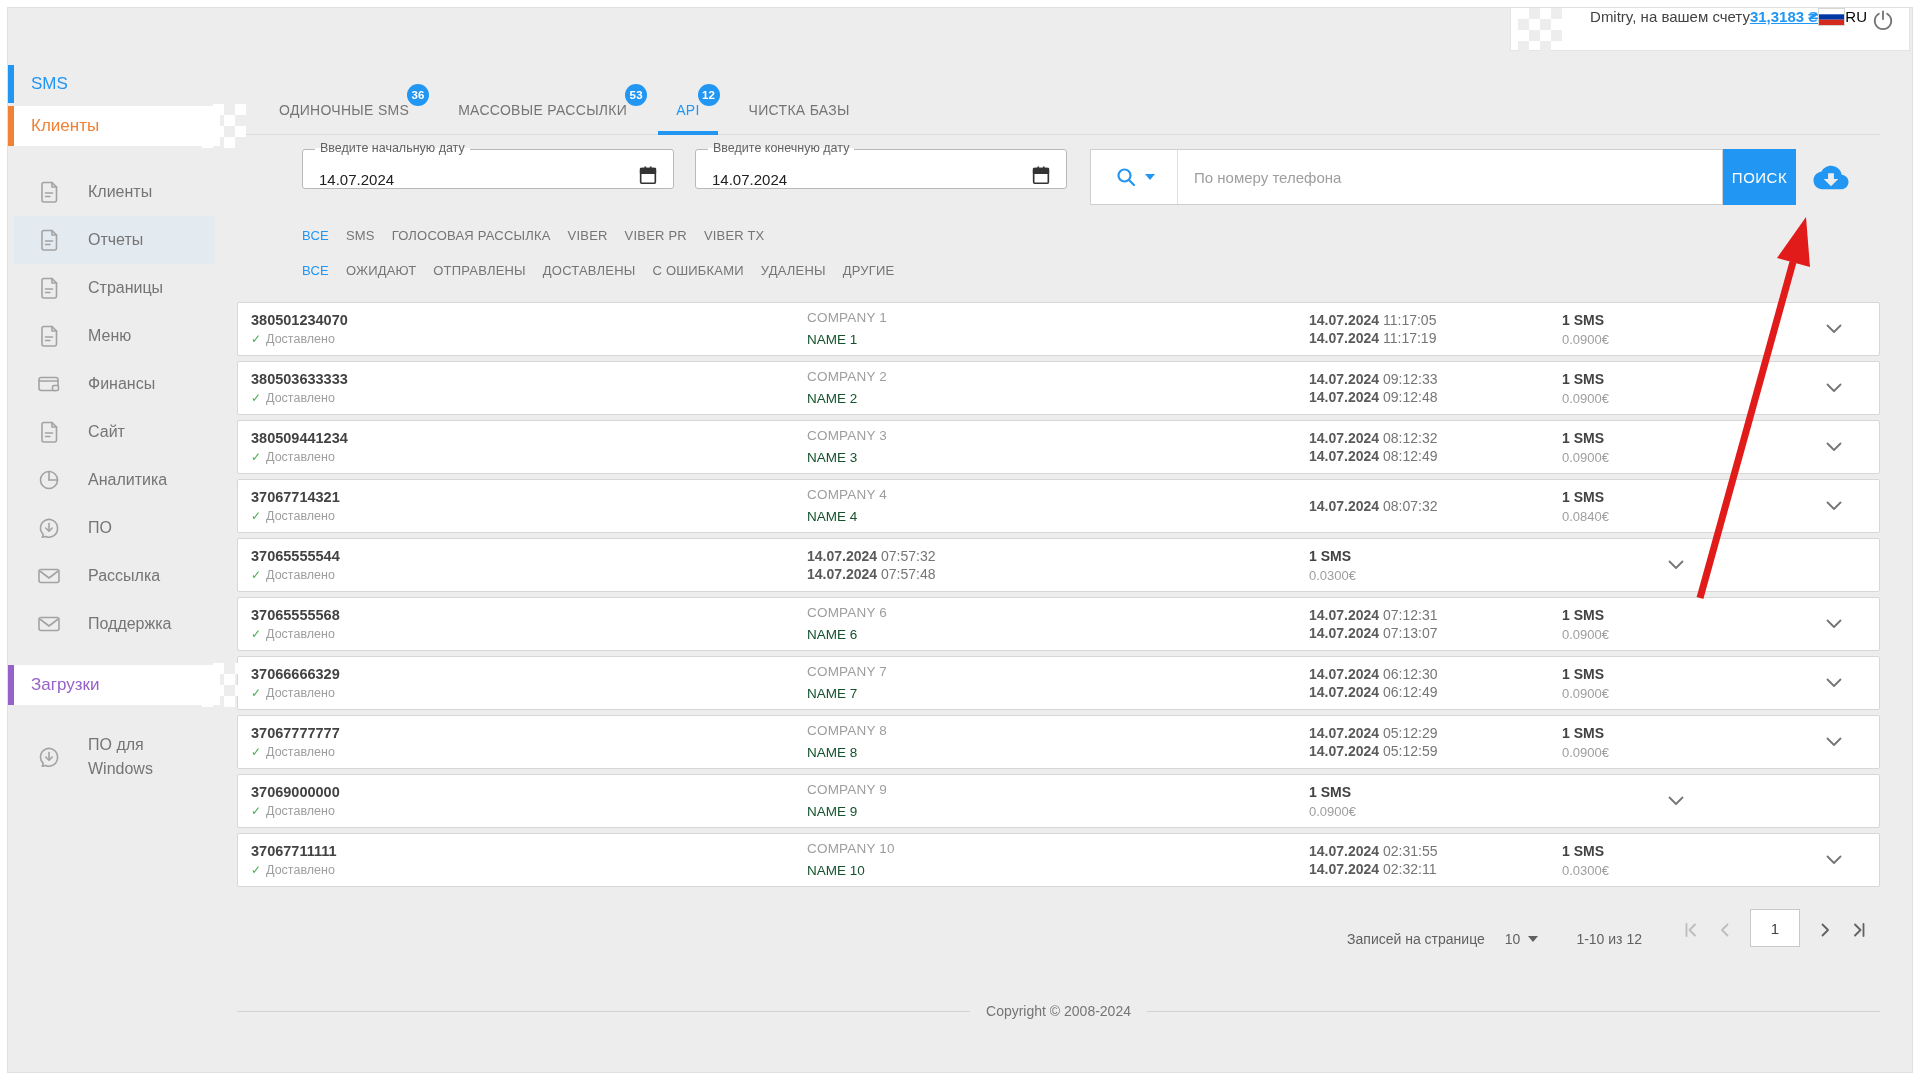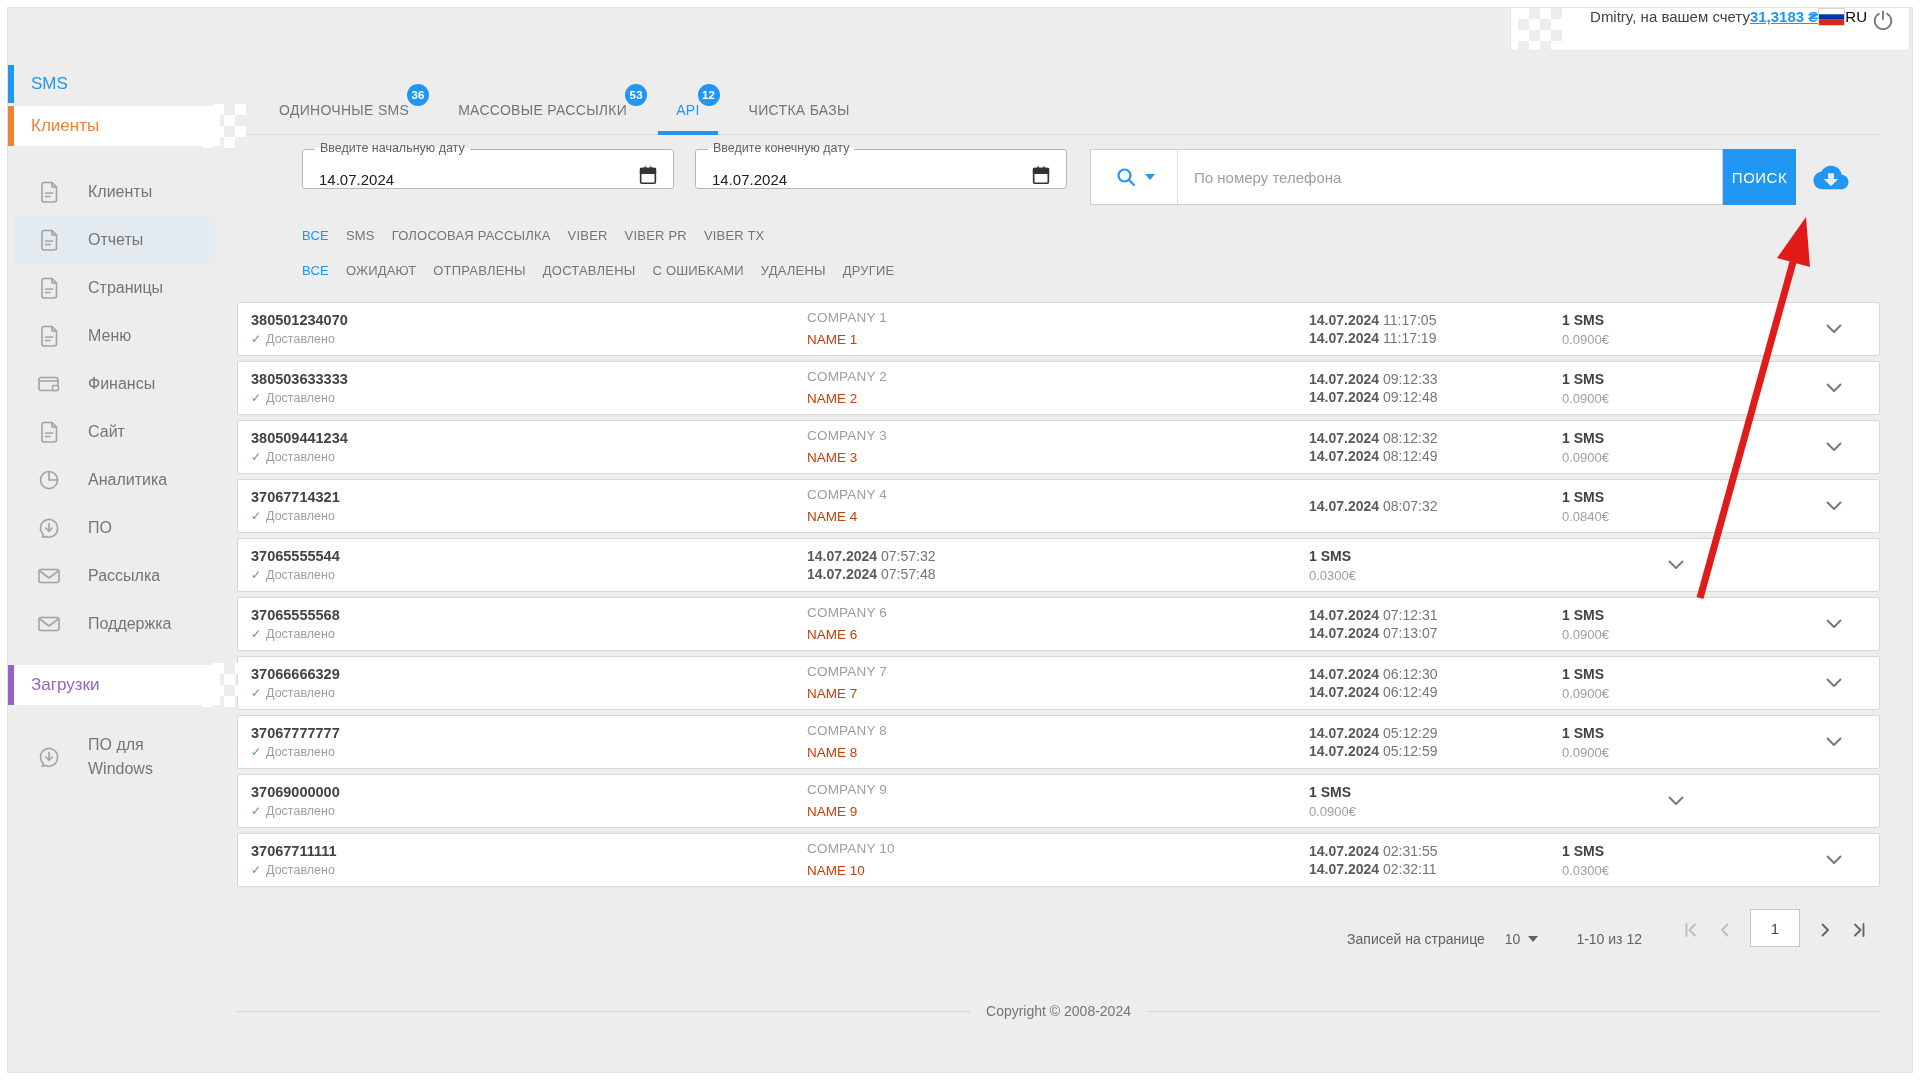--- a/index.html
+++ b/index.html
@@ -103,21 +103,21 @@
   .rows { margin-top:24px; }
   .row-card {
     display:grid; grid-template-columns:556px 502px 253px 1fr 90px; align-items:center;
     background:#fff; border:1px solid #d7d7d7; border-radius:2px;
     height:54px; margin-bottom:5px; padding-left:13px;
   }
   .phone { font-size:14.5px; font-weight:bold; color:#424242; margin-bottom:4px; }
   .status { font-size:12.5px; color:#9e9e9e; }
   .check { color:#4caf50; margin-right:5px; font-size:12px; }
   .company { font-size:13.5px; color:#9e9e9e; margin-bottom:5px; letter-spacing:0.2px; }
-  .name-link { font-size:13.5px; color:#c2410c; cursor:pointer; }
+  .name-link { font-size:13.5px; color:#14532d; cursor:pointer; }
   .dt-line { font-size:14px; color:#757575; line-height:18px; }
   .dt-date { font-weight:bold; color:#5a5a5a; }
   .sms-count { font-size:14px; font-weight:bold; color:#424242; margin-bottom:4px; }
   .sms-price { font-size:13px; color:#9e9e9e; }
   .chev-cell { justify-self:center; cursor:pointer; width:24px; height:24px; display:flex; align-items:center; justify-content:center; }
 
   .pagination {
     display:flex; align-items:flex-end; justify-content:flex-end;
     margin-top:12px; gap:0; font-size:14px; color:#616161; height:48px; padding-right:4px;
   }

